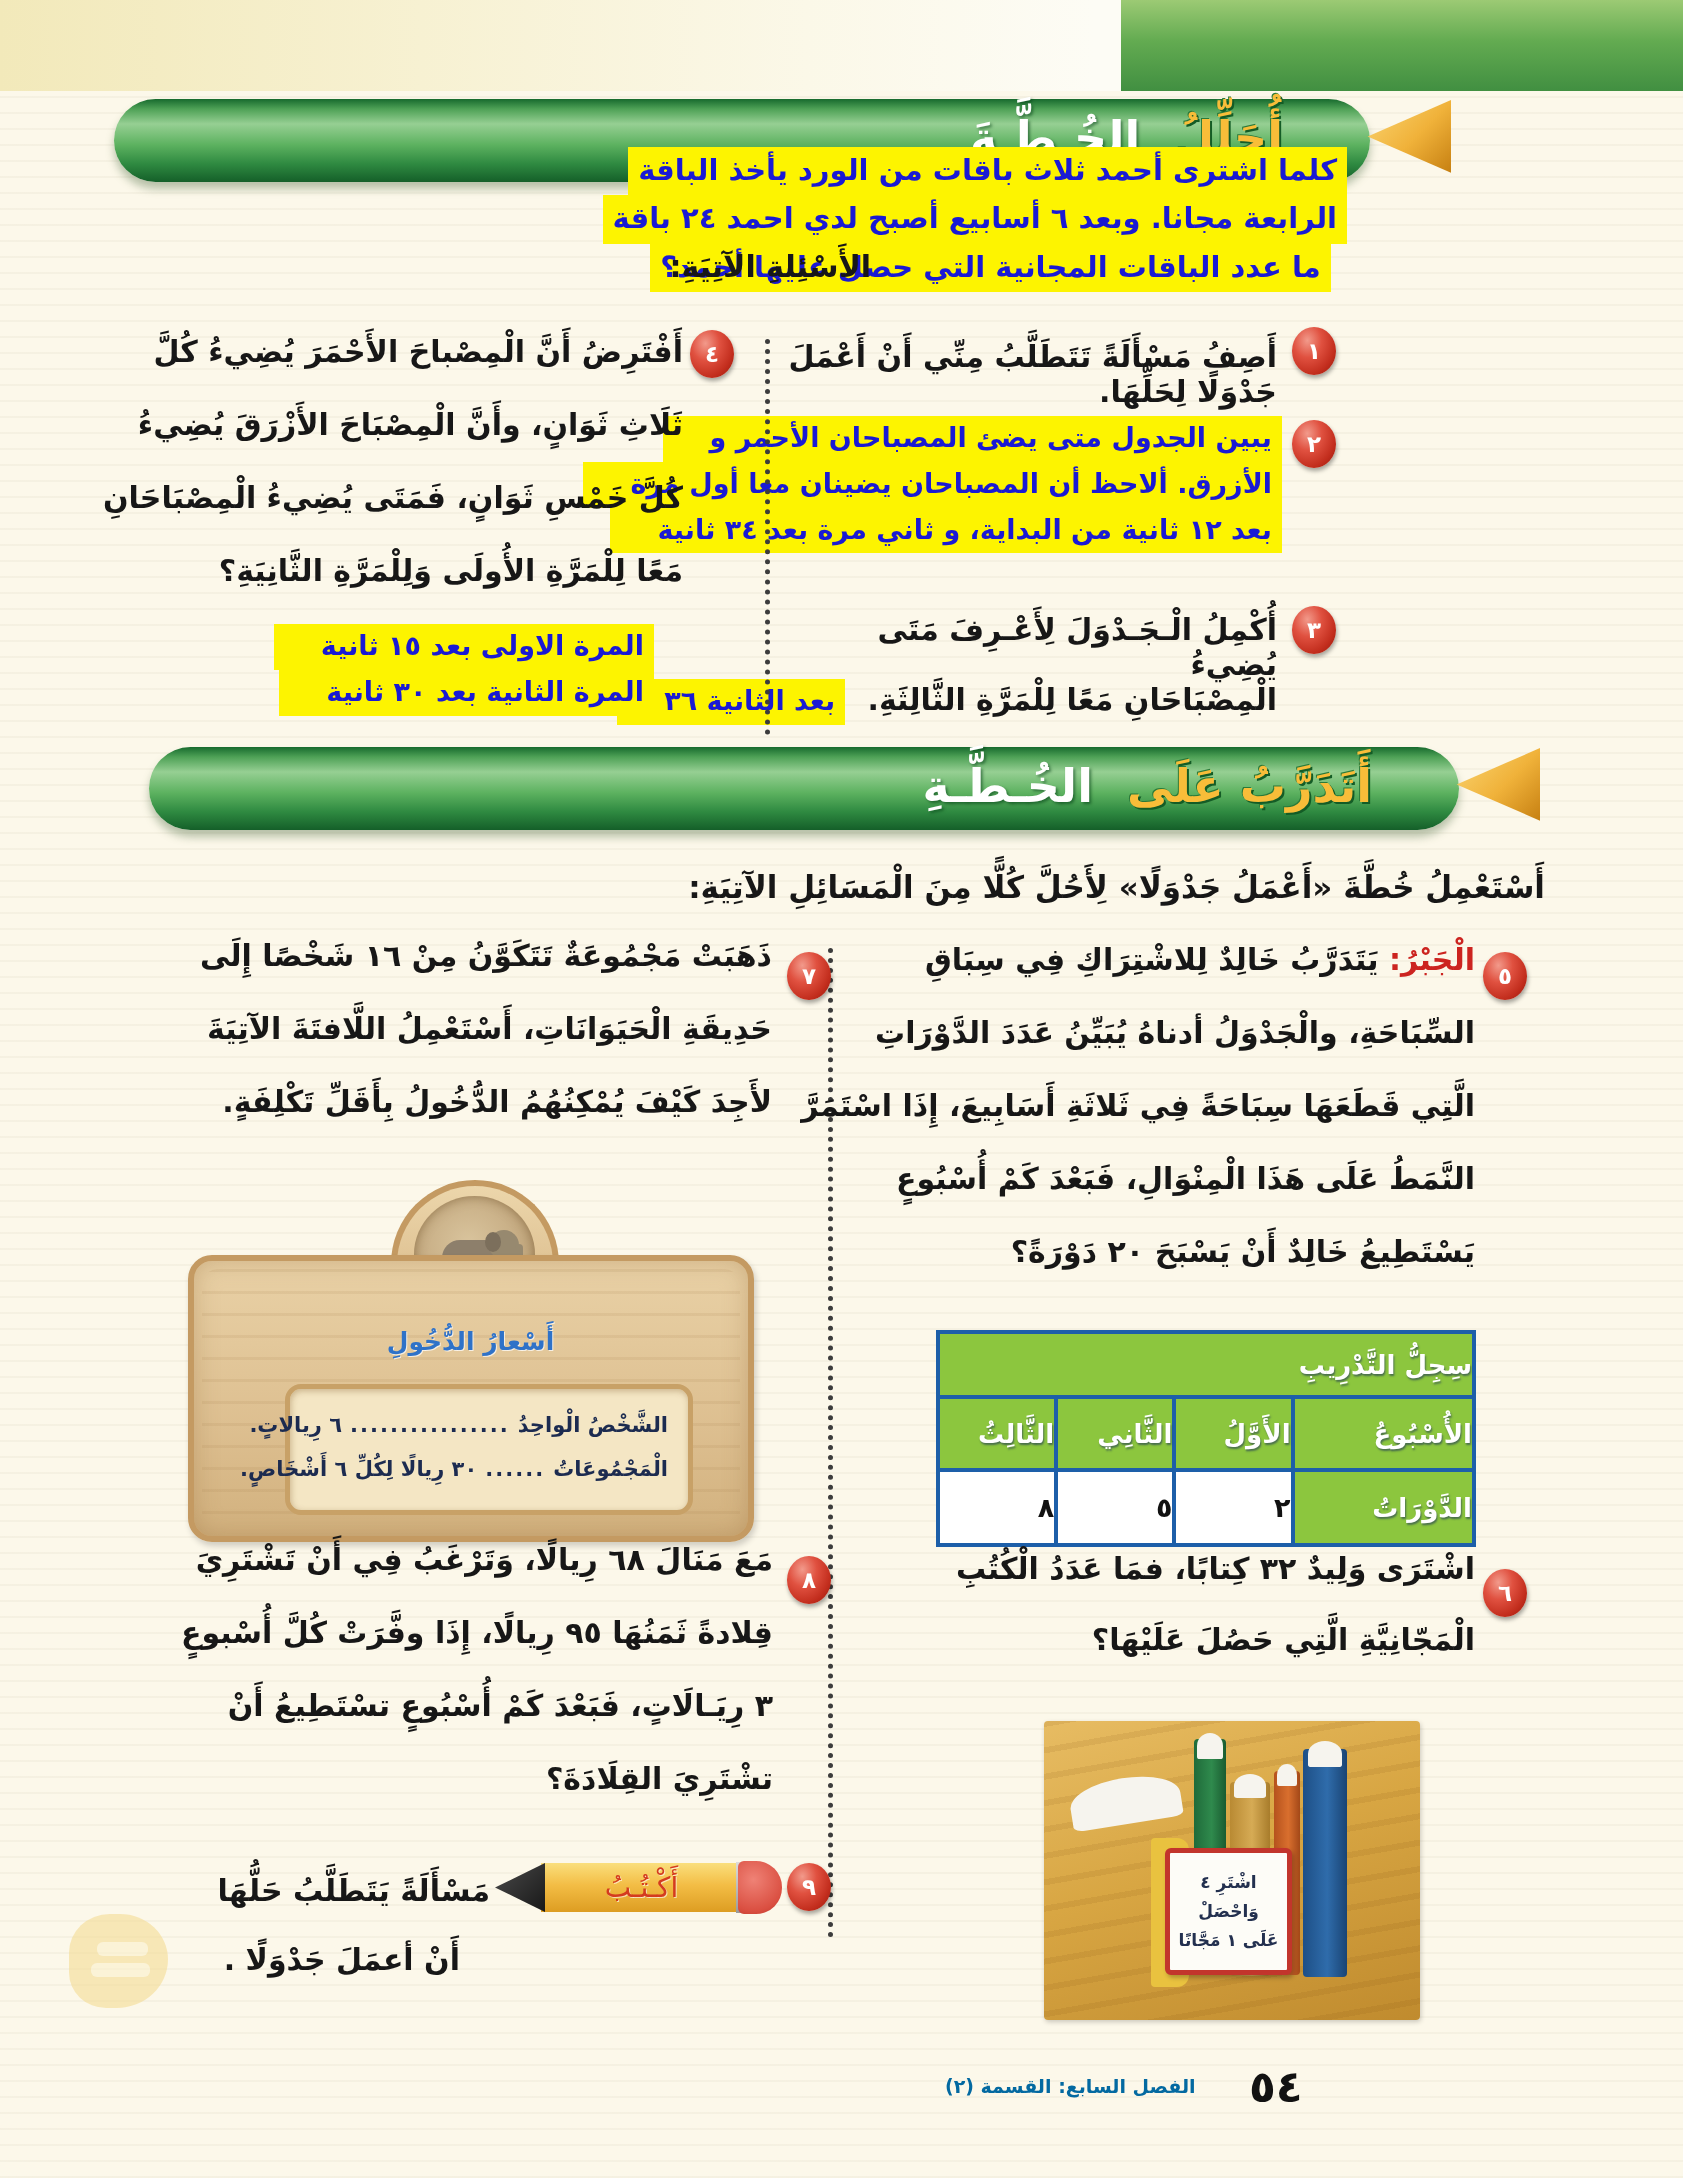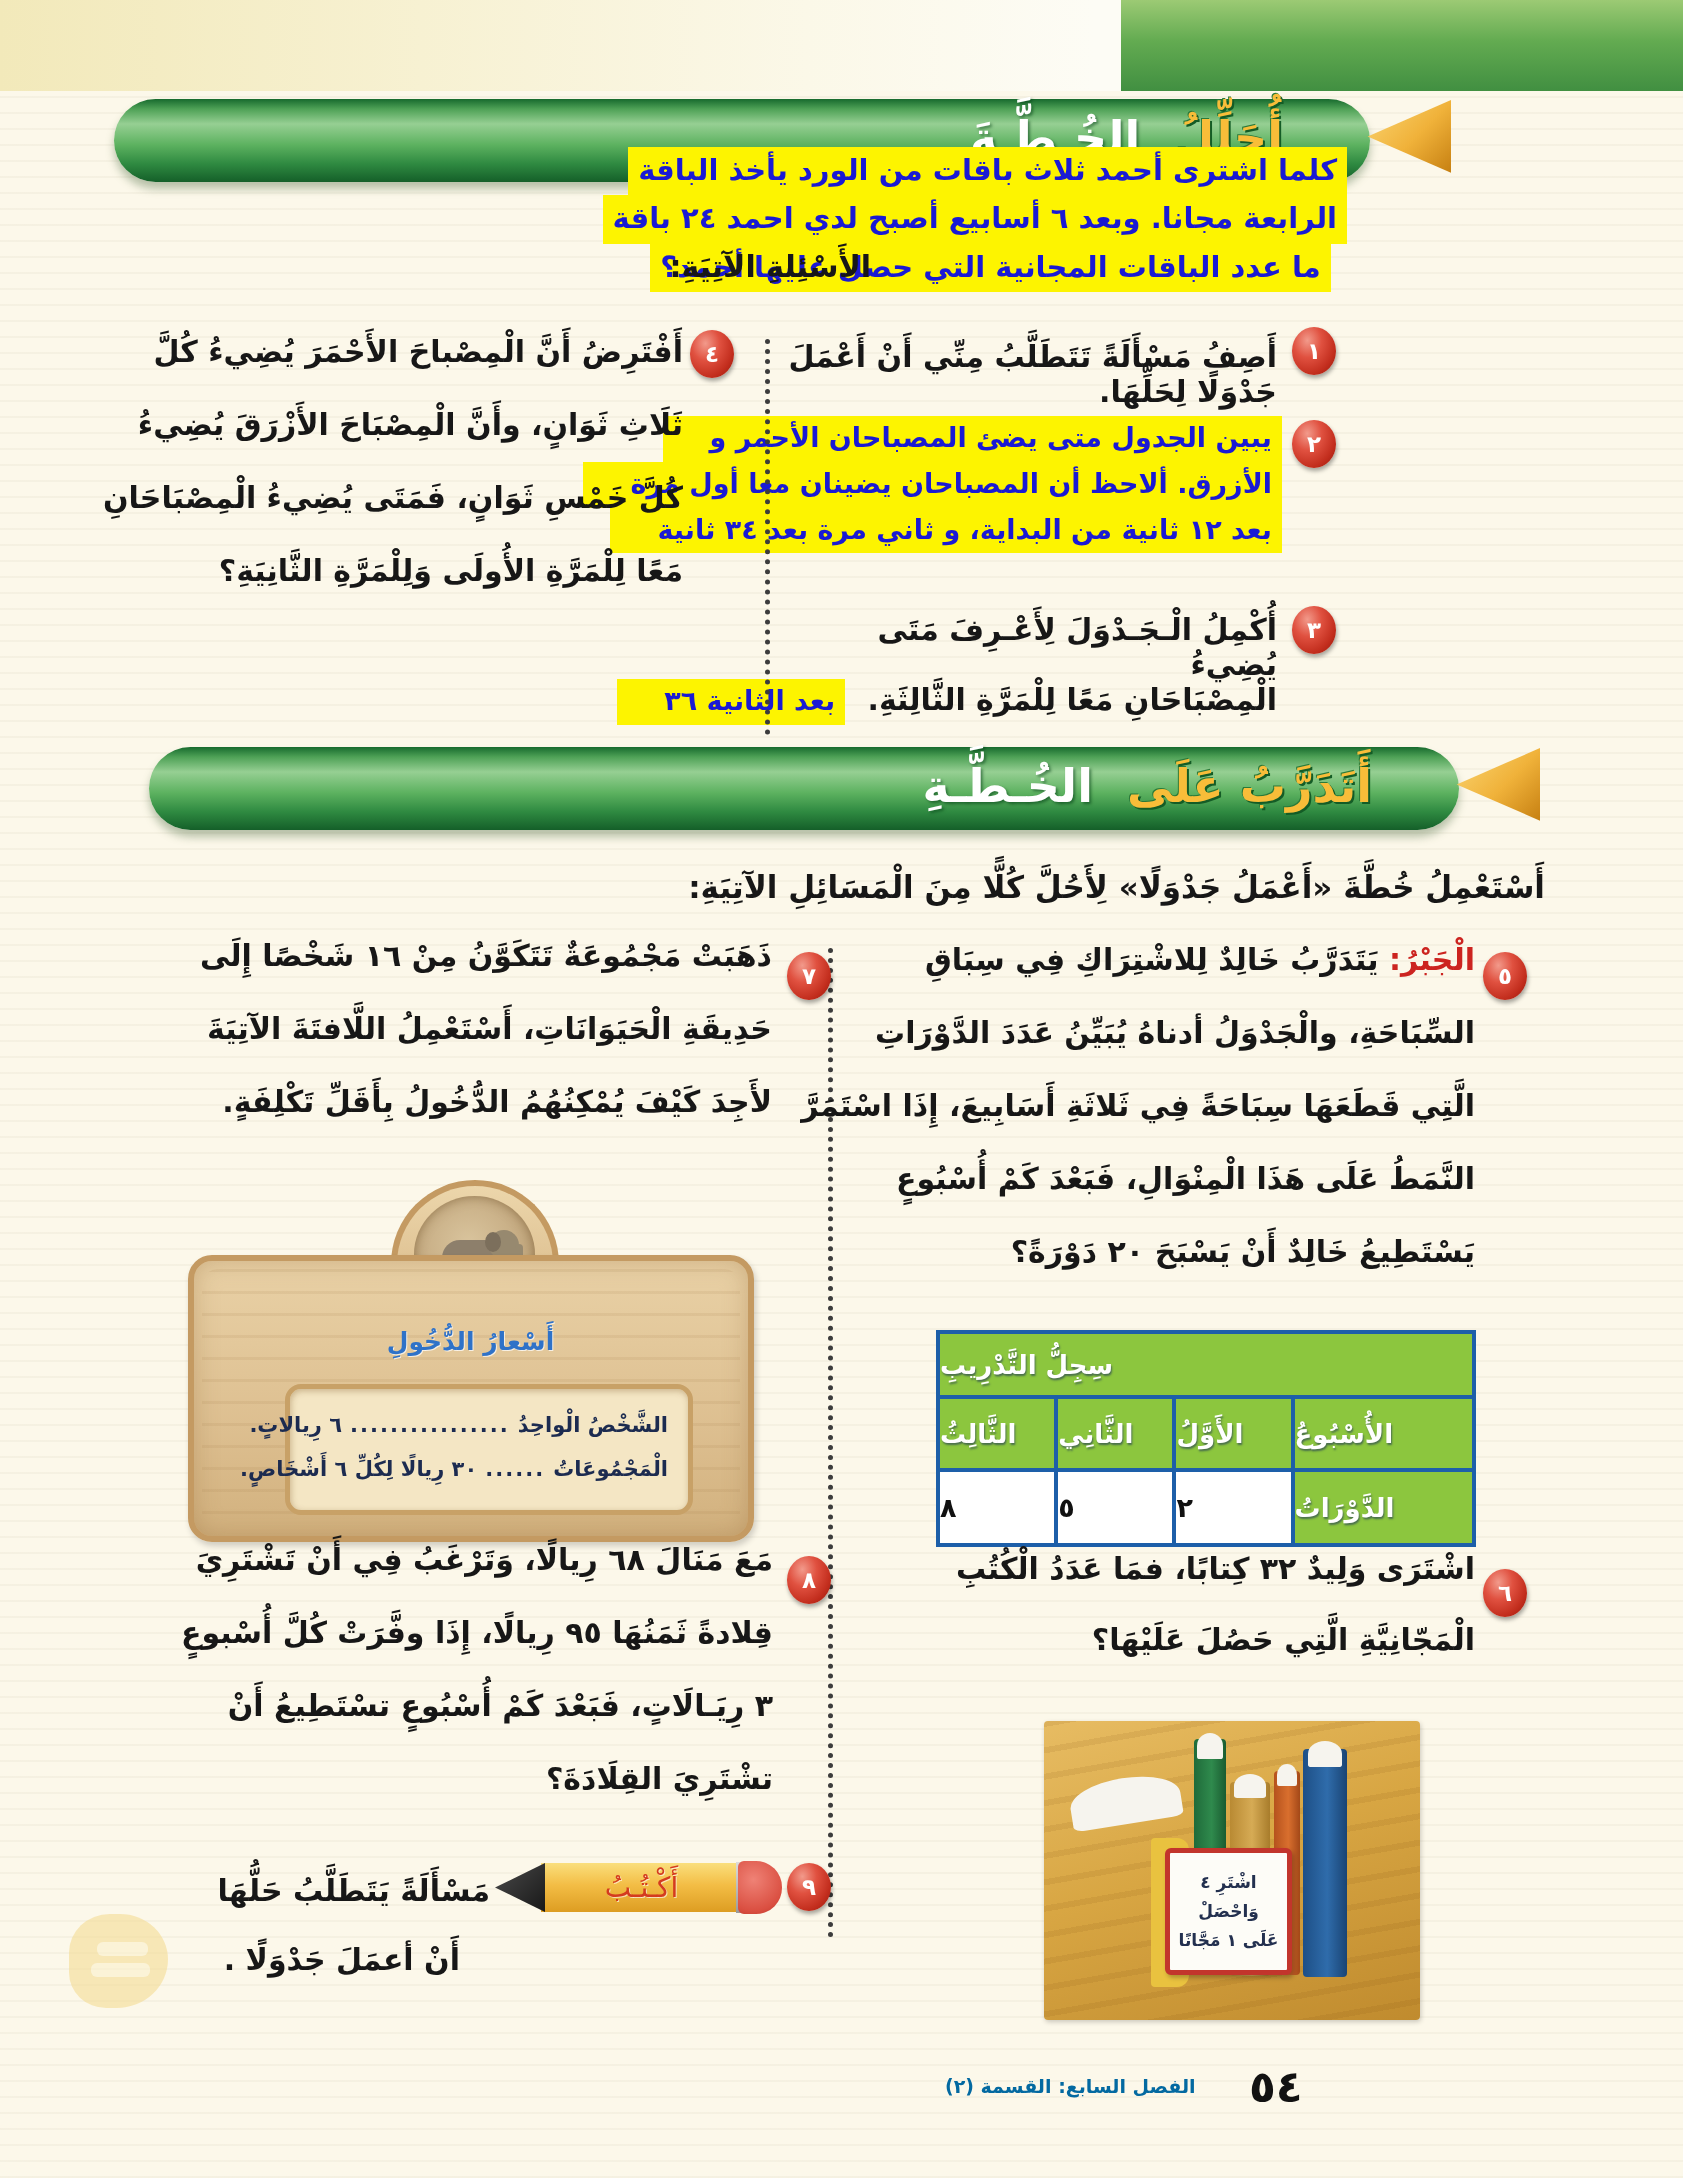--- a/index.html
+++ b/index.html
@@ -49,21 +49,21 @@
   .ann { position:absolute; direction:rtl; text-align:right; }
   .ann .row { display:block; white-space:nowrap; }
   .hl { background:#fdf400; color:#1a1ad4; font-weight:bold; font-size:29px;
     display:inline-block; padding:5px 10px 7px 10px; line-height:1.25; }
   .hl.small { font-size:27px;padding-left:47px; }
   
   .vdots { position:absolute; width:0; border-left:5px dotted #3c3c3c; }
   
   table.train { position:absolute; border-collapse:collapse; direction:rtl;
     background:#ffffff; }
-  table.train td { border:4px solid #1d5fa9; text-align:left; vertical-align:middle;
+  table.train td { border:4px solid #1d5fa9; text-align:right; vertical-align:middle;
     font-weight:bold; }
   td.gcell { background:#8cc63e; color:#ffffff; font-size:26px;
     text-shadow:1px 2px 2px rgba(20,40,90,0.55); }
   td.vcell { background:#ffffff; color:#111; font-size:27px; }
   
   .arch { position:absolute; background:linear-gradient(180deg,#ecd6ab,#dcbd8d);
     border:6px solid #c49a62; border-bottom:none; border-radius:89px 89px 0 0; }
   .board { position:absolute; background:linear-gradient(180deg,#e9d1a6 0%,#ddbf90 60%,#d2b17e 100%);
     border:6px solid #c49a62; border-radius:24px;
     box-shadow:inset 0 0 25px rgba(150,110,60,0.35), 2px 4px 6px rgba(0,0,0,0.18); }
@@ -167,20 +167,24 @@
 
   <div class="vdots" style="left:765px; top:339px; height:396px;"></div>
 
   <div class="badge" style="left:690px; top:330px;">٤</div>
   <div class="ptext lh74" style="left:163px; top:315px; width:520px;">
     <span class="line">أَفْتَرِضُ أَنَّ الْمِصْباحَ الأَحْمَرَ يُضِيءُ كُلَّ</span>
     <span class="line">ثَلَاثِ ثَوَانٍ، وأَنَّ الْمِصْبَاحَ الأَزْرَقَ يُضِيءُ</span>
     <span class="line">كُلَّ خَمْسِ ثَوَانٍ، فَمَتَى يُضِيءُ الْمِصْبَاحَانِ</span>
     <span class="line">مَعًا لِلْمَرَّةِ الأُولَى وَلِلْمَرَّةِ الثَّانِيَةِ؟</span>
   </div>
+  <div class="ann" style="left:233px; top:624px; width:421px;">
+    <span class="row"><span class="hl small">المرة الاولى بعد ١٥ ثانية</span></span>
+    <span class="row"><span class="hl small">المرة الثانية بعد ٣٠ ثانية</span></span>
+  </div>
 
   <div class="banner" style="left:149px; top:747px; width:1391px;">
     <div class="pill"></div>
     <div class="banner-title">
       <span class="gold-word">أَتَدَرَّبُ عَلَى</span>
       <span class="white-word">الخُـطَّـةِ</span>
     </div>
     <div class="banner-arrow"></div>
   </div>
 

